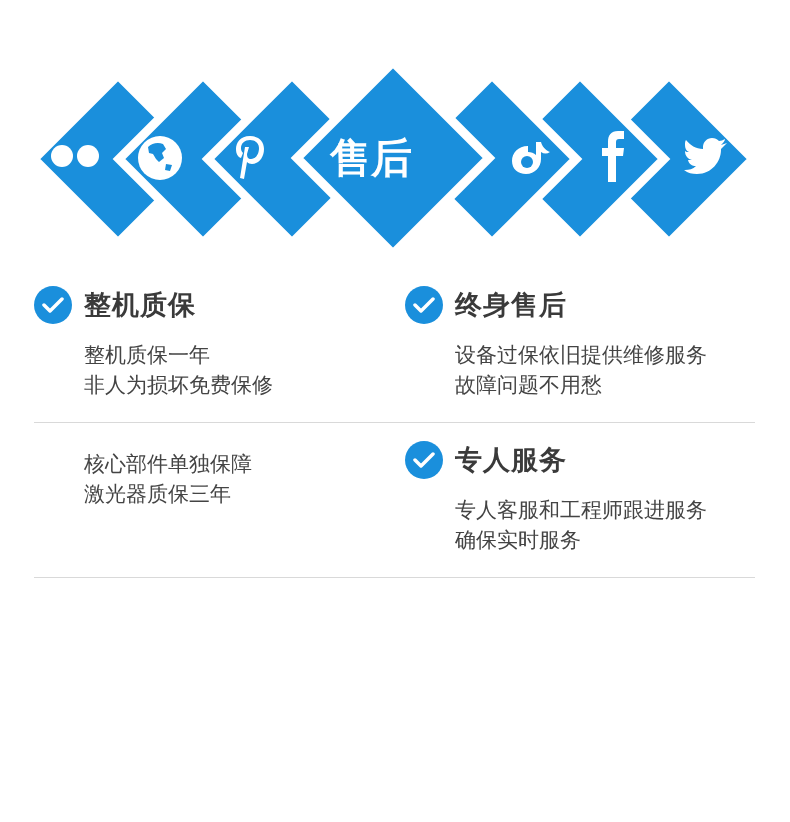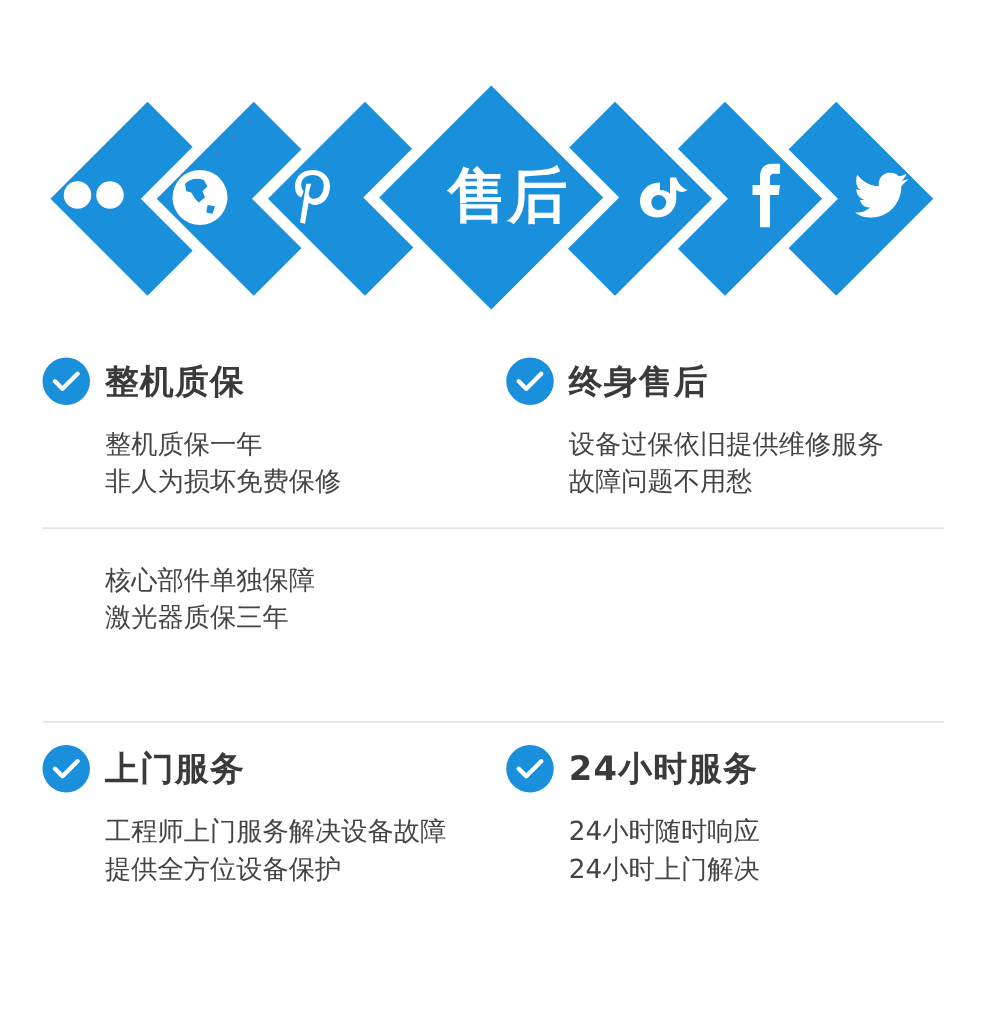--- a/index.html
+++ b/index.html
@@ -1,20 +1,20 @@
 <!DOCTYPE html>
 <html><head>
 <meta charset="utf-8">
 <style>
   html,body{margin:0;padding:0;background:#fff;}
   body{width:790px;height:822px;position:relative;overflow:hidden;font-family:"DejaVu Sans","Liberation Sans",sans-serif;color:#333;}
   .banner{position:absolute;left:0;top:0;width:790px;height:270px;}
   .banner svg{position:absolute;left:0;top:0;}
   .icon-slot{position:absolute;display:flex;align-items:center;justify-content:center;color:#fff;}
-  .center-title{position:absolute;left:330px;top:128px;width:124px;text-align:right;color:#fff;font-size:48px;line-height:60px;font-weight:bold;font-family:Liberation Serif, serif;}
+  .center-title{position:absolute;left:330px;top:128px;width:124px;text-align:left;color:#fff;font-size:41px;line-height:60px;font-weight:bold;font-family:Liberation Serif, serif;}
   .grid{position:absolute;left:34px;top:282px;width:721px;}
   .row{position:relative;height:140px;border-bottom:1px solid #d9d9d9;margin-bottom:14px;}
   .row.last{border-bottom:none;}
   .cell{position:absolute;top:0;width:360px;}
   .cell.right{left:371px;}
   .cell.left{left:0;}
   .head{display:flex;align-items:center;height:46px;}
   .check{width:38px;height:38px;border-radius:50%;background:#1a8fdc;display:flex;align-items:center;justify-content:center;flex:none;}
   .title{margin-left:12px;font-size:27px;font-weight:bold;color:#3a3a3a;letter-spacing:1px;}
   .desc{margin-left:50px;margin-top:12px;font-size:21px;line-height:30px;color:#444;}
@@ -113,45 +113,31 @@
     </div>
   </div>
 
   <div class="row">
     <div class="cell left">
       <div class="desc">
         <div>核心部件单独保障</div>
         <div>激光器质保三年</div>
       </div>
     </div>
-  </div>
-
-  <div class="row last">
-    <div class="cell left">
-      <div class="head">
-        <div class="check">
-            <svg width="22" height="18" viewBox="0 0 22 18">
-              <path d="M2 9 L8 15 L20 3" stroke="#fff" stroke-width="3.5" fill="none" stroke-linecap="round" stroke-linejoin="round"></path>
-            </svg>
-          </div>
-        <div class="title">上门服务</div>
-      </div>
-      <div class="desc">
-        <div>工程师上门服务解决设备故障</div>
-        <div>提供全方位设备保护</div>
-      </div>
-    </div>
     <div class="cell right">
       <div class="head">
         <div class="check">
             <svg width="22" height="18" viewBox="0 0 22 18">
               <path d="M2 9 L8 15 L20 3" stroke="#fff" stroke-width="3.5" fill="none" stroke-linecap="round" stroke-linejoin="round"></path>
             </svg>
           </div>
-        <div class="title">24小时服务</div>
+        <div class="title">专人服务</div>
       </div>
       <div class="desc">
-        <div>24小时随时响应</div>
-        <div>24小时上门解决</div>
+        <div>专人客服和工程师跟进服务</div>
+        <div>确保实时服务</div>
       </div>
     </div>
+  </div>
+
+  <div class="row last">
   </div>
 </div>
 
 </body></html>

